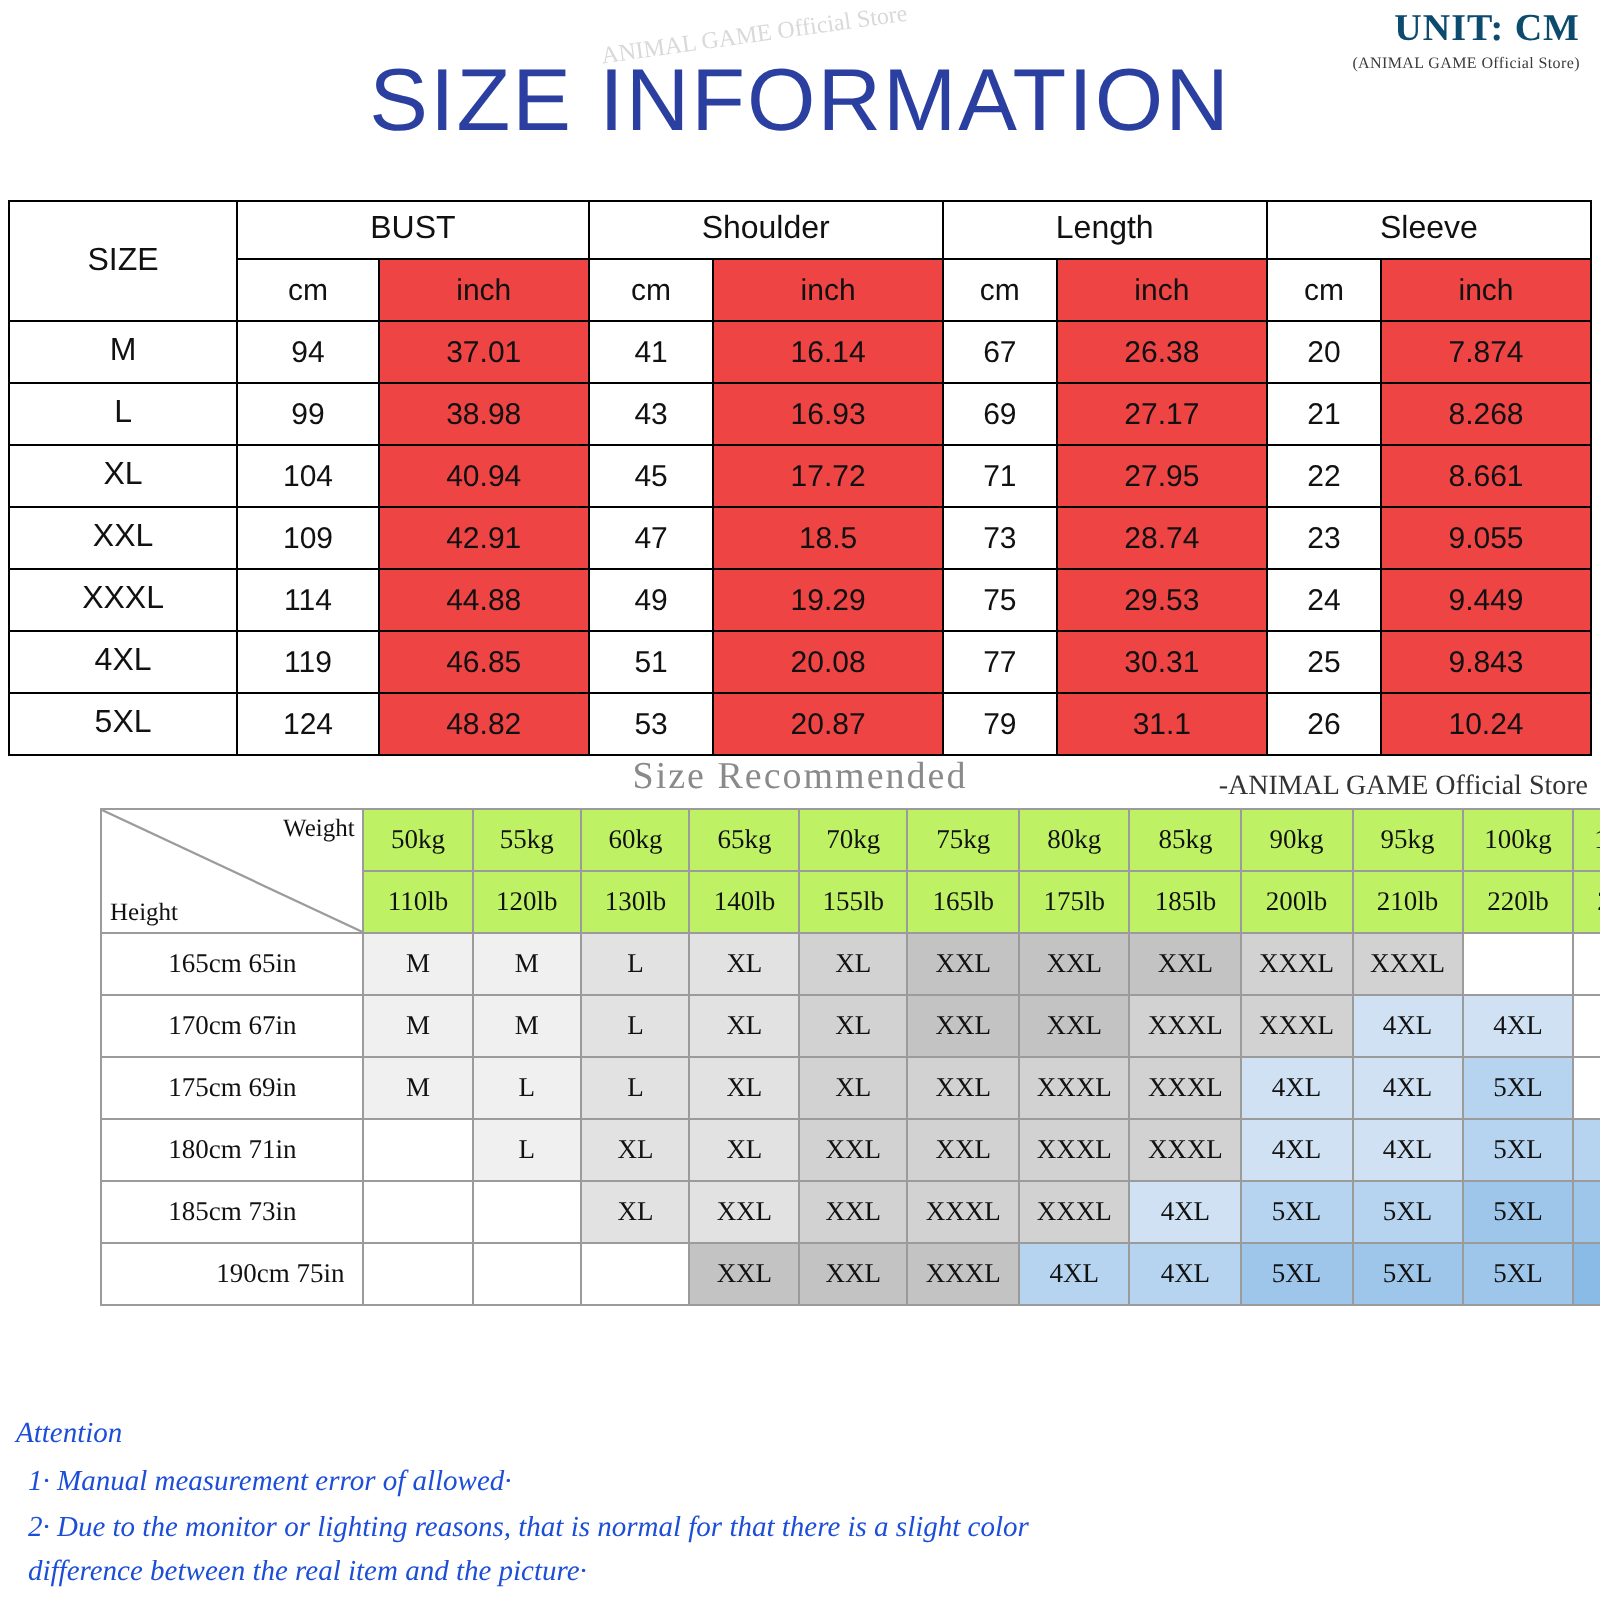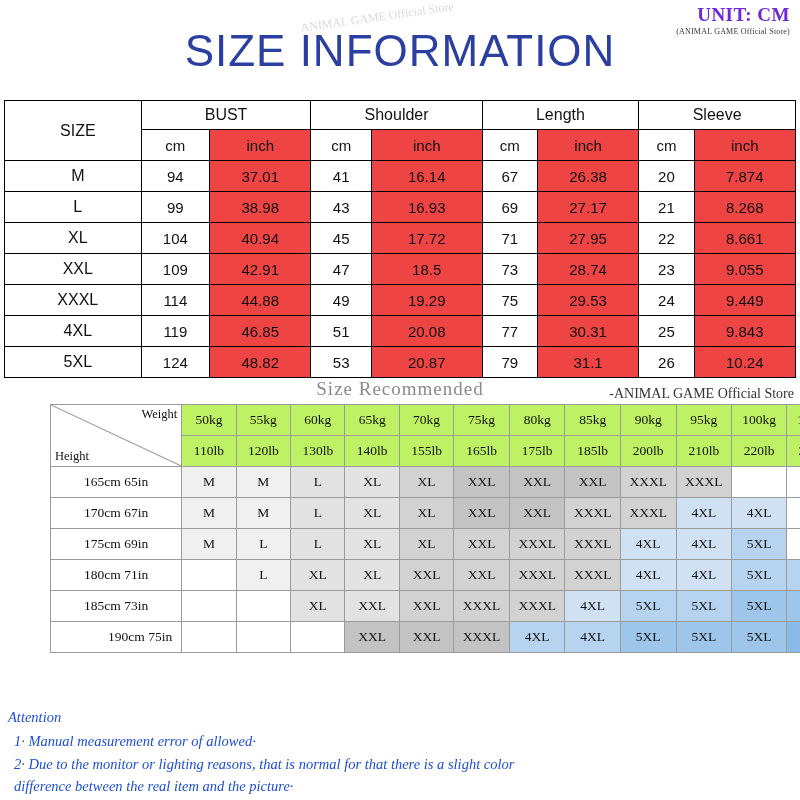--- a/index.html
+++ b/index.html
@@ -26,21 +26,21 @@
     position: absolute;
     top: 4px;
     right: 10px;
     text-align: right;
   }
   .unit-text {
     font-family: "Liberation Serif", serif;
     font-size: 19px;
     font-weight: bold;
     letter-spacing: 0.5px;
-    color: #6d28d9;
+    color: #0c4a6e;
   }
   .unit-sub {
     font-family: "Liberation Serif", serif;
     font-size: 8px;
     color: #3a3a3a;
     margin-top: 1px;
     letter-spacing: 0.2px;
   }
   .title {
     position: absolute;
@@ -85,21 +85,20 @@
     height: 30px;
     font-family: "Liberation Sans", sans-serif;
     font-size: 15px;
   }
   .size-table .grp {
     font-size: 16px;
     height: 28px;
   }
   .size-table .sizecell {
     font-size: 16px;
-    padding-left: 10px;
   }
   .shade {
     background: #ef4444;
   }
   .cellw { background: #ffffff; }
 
   
   .rec-wrap {
     position: absolute;
     top: 378px;

